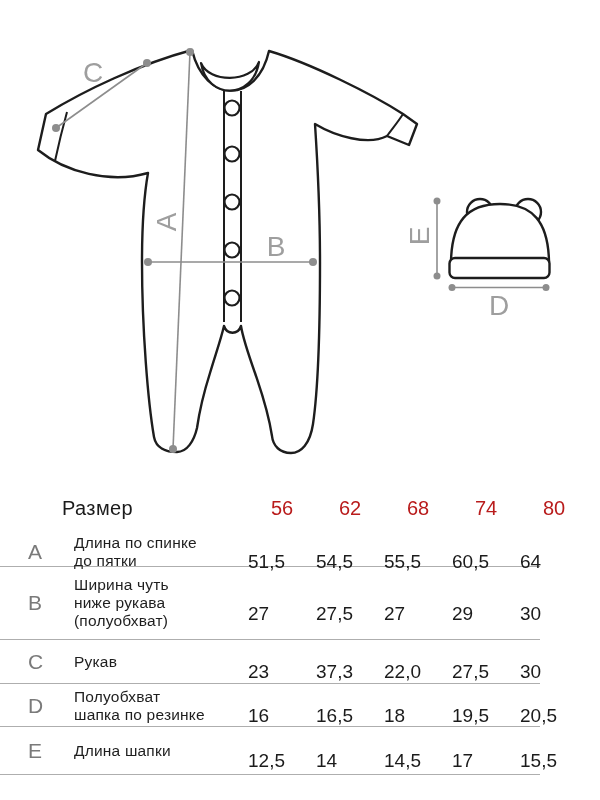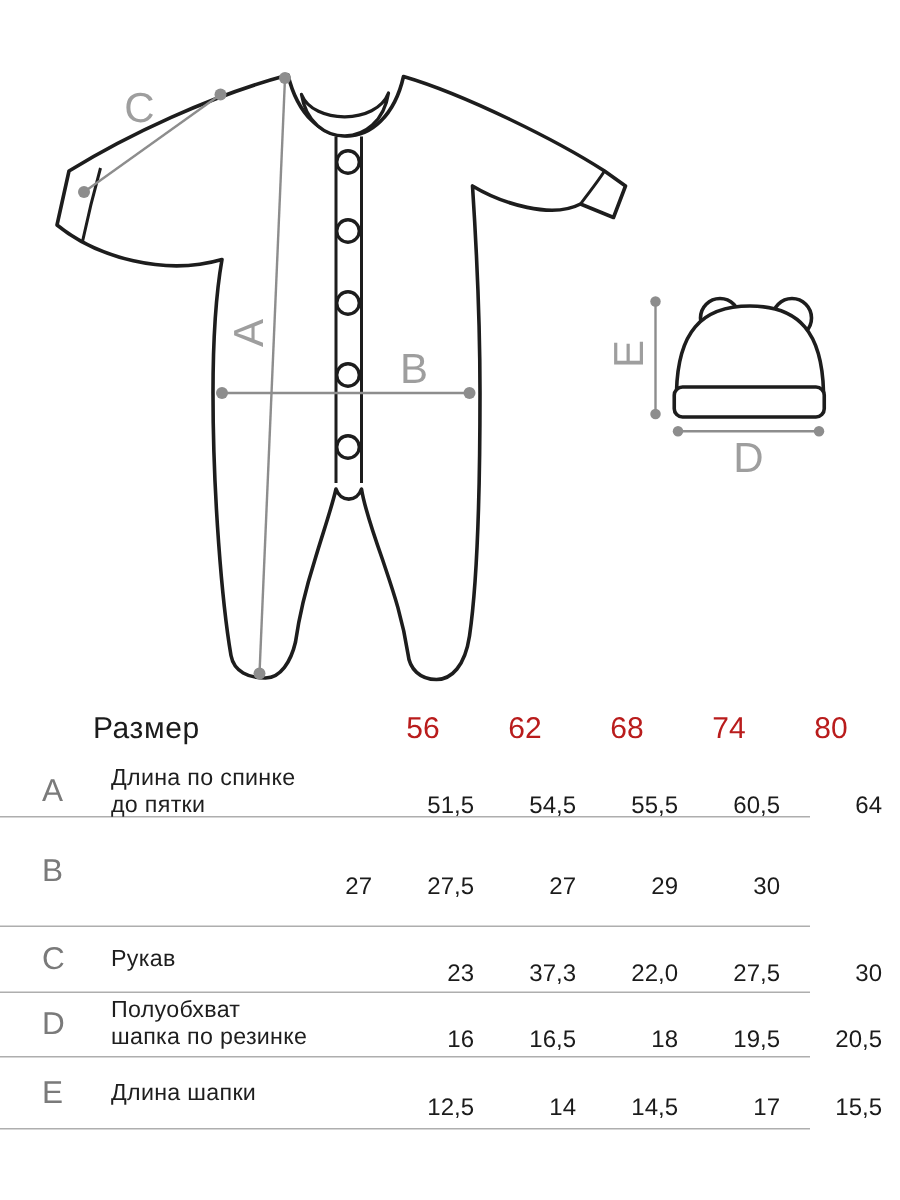--- a/index.html
+++ b/index.html
@@ -3,40 +3,40 @@
 <meta charset="utf-8">
 <style>
   html,body { margin:0; padding:0; background:#ffffff; }
   .stage {
     position:relative; width:600px; height:800px; background:#ffffff;
     font-family:"Liberation Sans", sans-serif; color:#1e1e1e; overflow:hidden;
   }
   .diagram-wrap { position:absolute; left:0; top:0; width:600px; height:478px; }
   .diagram-wrap svg { display:block; }
 
-  .size-table { position:absolute; left:0; top:464px; width:540px; }
+  .size-table { position:absolute; left:0; top:486px; width:540px; }
   .t-row {
     display:grid;
     grid-template-columns:34px 186px repeat(5, 68px);
     align-items:center;
     padding-left:28px; padding-right:12px;
     box-sizing:border-box;
   }
   .t-row.bordered { border-bottom:1px solid #aeaeae; }
   .t-head { height:44px; }
   .row-a { height:37px; }
   .row-b { height:73px; }
   .row-c { height:44px; }
   .row-d { height:43px; }
   .row-e { height:48px; }
   .cell-letter { font-size:21px; color:#7a7a7a; }
   .cell-label  { font-size:15.5px; line-height:1.16; color:#1e1e1e; white-space:pre-line; letter-spacing:0.2px;margin-left:12px; }
   .head-label  { font-size:20px; color:#1b1b1b; letter-spacing:0.4px; }
   .cell-size   { font-size:20px; color:#b91c1c; text-align:center; }
-  .cell-value  { font-size:16px; color:#1b1b1b; text-align:right;margin-top:21px; }
+  .cell-value  { font-size:19px; color:#1b1b1b; text-align:left;margin-top:21px; }
 </style>
 </head>
 <body>
 
 <div class="stage">
 
   <div class="diagram-wrap">
     <svg width="600" height="478" viewBox="0 0 600 478">
 
       <g>
@@ -131,20 +131,23 @@
 до пятки</div>
       <div class="cell-value">51,5</div>
       <div class="cell-value">54,5</div>
       <div class="cell-value">55,5</div>
       <div class="cell-value">60,5</div>
       <div class="cell-value">64</div>
     </div>
 
     <div class="t-row row-b bordered">
       <div class="cell-letter">B</div>
+      <div class="cell-label">Ширина чуть
+ниже рукава
+(полуобхват)</div>
       <div class="cell-value">27</div>
       <div class="cell-value">27,5</div>
       <div class="cell-value">27</div>
       <div class="cell-value">29</div>
       <div class="cell-value">30</div>
     </div>
 
     <div class="t-row row-c bordered">
       <div class="cell-letter">C</div>
       <div class="cell-label">Рукав</div>

